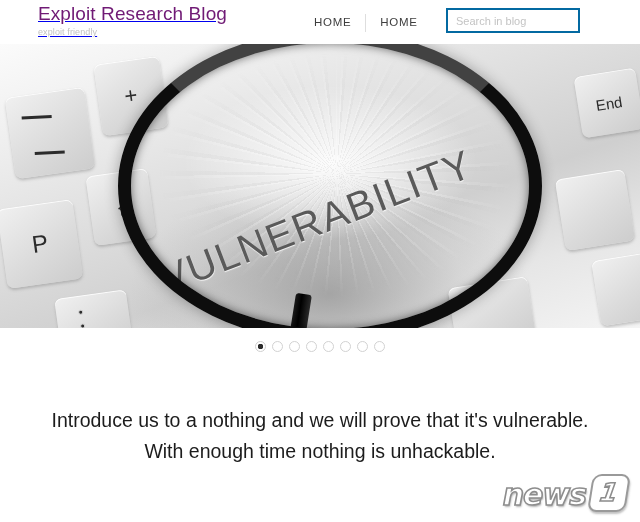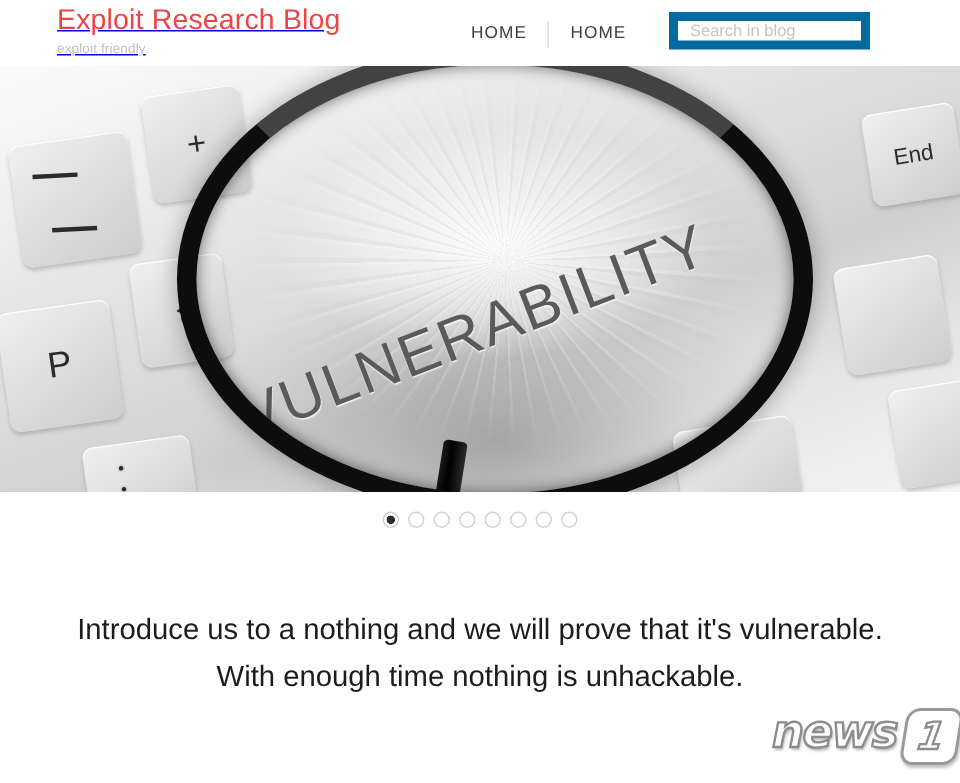--- a/index.html
+++ b/index.html
@@ -28,21 +28,21 @@
   .brand {
     position: absolute;
     left: 38px;
     top: 3px;
     line-height: 1;
   }
   .brand-title {
     display: block;
     font-size: 19px;
     font-weight: normal;
-    color: #ef4444;
+    color: #701a75;
     letter-spacing: 0.1px;
     line-height: 22px;
     white-space: nowrap;
   }
   .brand-tagline {
     display: block;
     font-size: 9px;
     color: #c2c2c2;
     letter-spacing: 0.1px;
     line-height: 11px;
@@ -72,21 +72,21 @@
     height: 18px;
     background: #dedede;
   }
   .search-box {
     position: absolute;
     left: 446px;
     top: 8px;
     width: 134px;
     height: 25px;
     box-sizing: border-box;
-    border: 6px solid #0369a1;
+    border: 2px solid #0369a1;
     background: #ffffff;
     font-family: "Liberation Sans", sans-serif;
     font-size: 11px;
     color: #555;
     padding: 0 8px;
     outline: none;
   }
   .search-box::placeholder {
     color: #c4c4c4;
     font-size: 11px;
@@ -263,26 +263,26 @@
     font-size: 19.5px;
     line-height: 31px;
     font-family: "Liberation Sans", sans-serif;
     letter-spacing: 0px;
   }
   .tagline-line { display: block; white-space: nowrap; }
 
   
   .watermark {
     position: absolute;
-    right: 0;
+    right: 12px;
     bottom: 10px;
     width: 148px;
     height: 40px;
     display: flex;
-    align-items: flex-start;
+    align-items: flex-end;
     justify-content: flex-end;
     user-select: none;
   }
   .wm-text {
     font-family: "DejaVu Sans", sans-serif;
     font-size: 30px;
     font-weight: bold;
     font-style: italic;
     color: #ffffff;
     letter-spacing: -1px;

